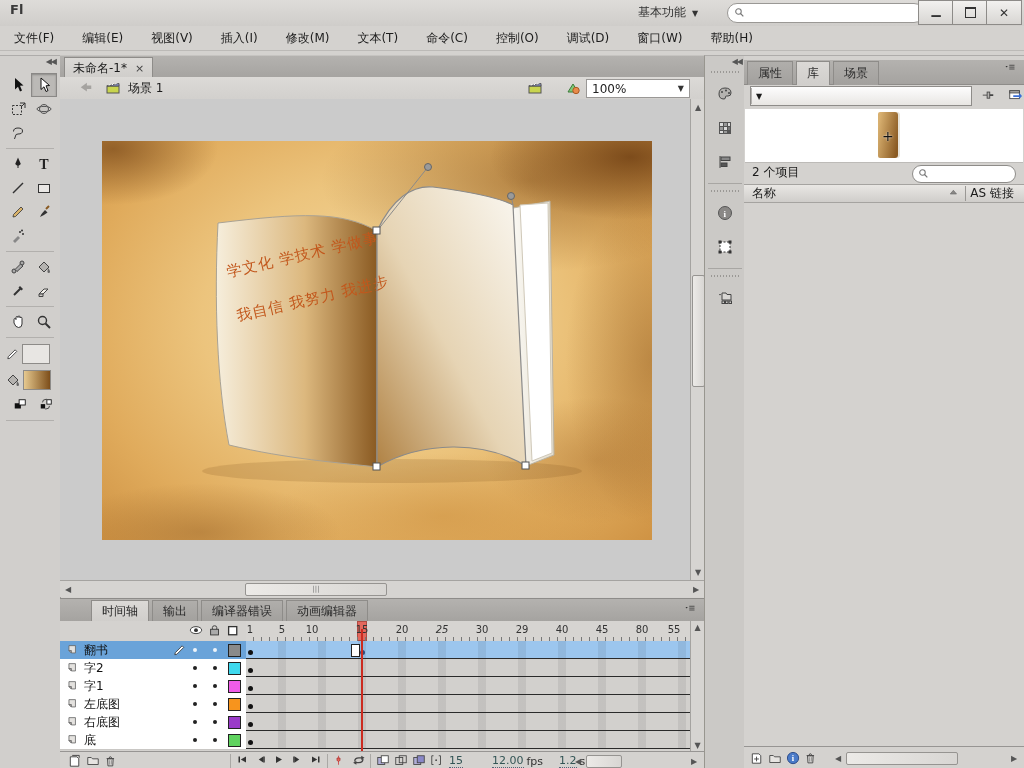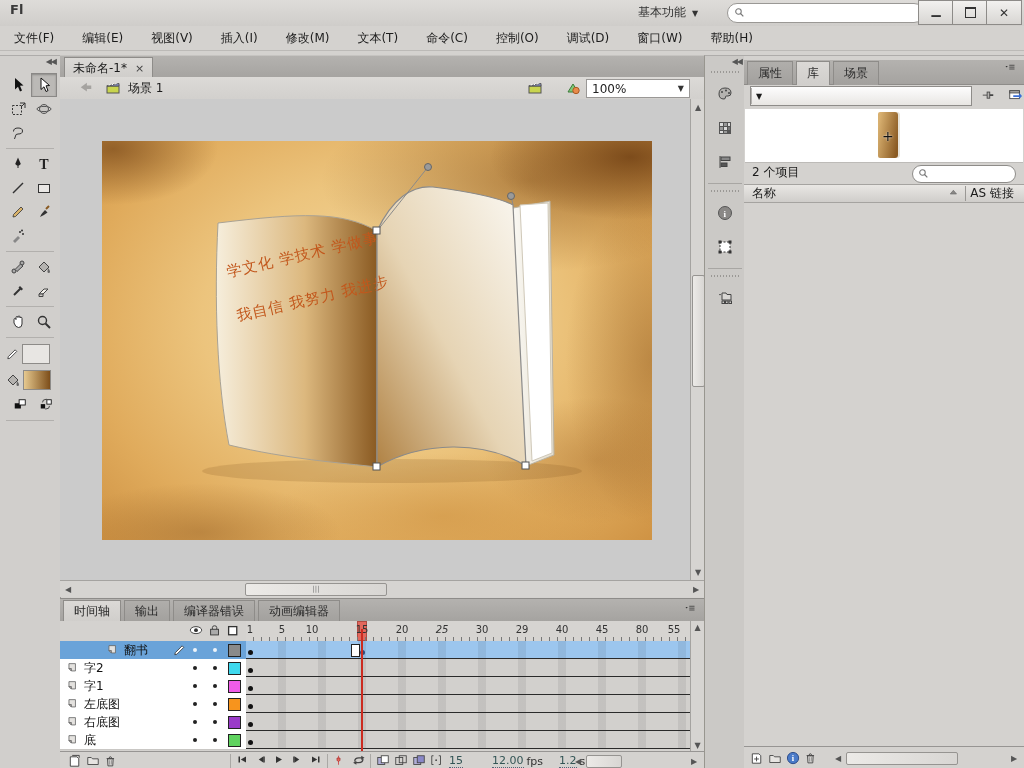--- a/index.html
+++ b/index.html
@@ -44,21 +44,21 @@
       radial-gradient(ellipse 240px 90px at 62% 94%, rgba(205,145,64,.55), rgba(205,145,64,0) 70%),
       radial-gradient(ellipse 160px 90px at 90% 80%, rgba(160,105,45,.4), rgba(160,105,45,0) 70%),
       radial-gradient(ellipse at 50% 45%, #f4d99f 0%, #ecc47d 45%, #e0ab5c 75%, #cf9344 100%);
   }
   .sbar-v{background:#d6d4d1;border-left:1px solid #a5a3a0;}
   .sbar-h{background:#d6d4d1;border-top:1px solid #a5a3a0;}
   .sthumb{background:linear-gradient(90deg,#eceae7,#d8d6d3);border:1px solid #969491;border-radius:2px;}
   .sarrow{color:#555;font-size:8px;display:flex;align-items:center;justify-content:center;}
   
   #timeline{left:0;top:543px;width:644px;height:170px;background:#d4d2cf;border-top:1px solid #8e8c89;}
-  #tl-tabs{left:0;top:0;width:644px;height:22px;background:linear-gradient(#b4b2af,#a5a3a0);border-bottom:1px solid #8e8c89;}
+  #tl-tabs{left:0;top:0;width:644px;height:22px;background:linear-gradient(#b4b2af,#a5a3a0);border-bottom:1px solid #8e8c89;padding-left:28px;}
   .paneltab{position:relative;float:left;height:21px;margin:1px 0 0 3px;display:flex;align-items:center;padding:0 10px;color:#2a2a2a;background:linear-gradient(#b0aeab,#a2a09d);border:1px solid #8e8c89;border-bottom:0;}
   .paneltab.active{background:linear-gradient(#dbd9d6,#d0cecb);}
   .pmenu{position:absolute;right:6px;top:5px;}
   #tl-header{left:0;top:22px;width:644px;height:20px;background:#d4d2cf;border-bottom:1px solid #8e8c89;}
   #tl-ruler{left:186px;top:22px;width:444px;height:20px;background:#d6d4d1;border-bottom:1px solid #8e8c89;overflow:hidden;}
   .rulernum{position:absolute;top:3px;width:18px;text-align:center;font-size:10px;color:#333;}
   #ruler-ticks{position:absolute;left:0;bottom:0;width:100%;height:4px;background:repeating-linear-gradient(90deg,transparent 0 7px,#777 7px 8px);}
   #ruler-marker{position:absolute;left:111px;top:0;width:10px;height:20px;background:#e2675c;border:1px solid #b04a42;box-sizing:border-box;}
   .lrow-name{position:absolute;left:0;width:186px;height:18px;background:#fff;border-bottom:1px solid #c9c7c4;display:flex;align-items:center;}
   .lrow-name.sel{background:#6fa;background:#6aa3d9;}
@@ -462,21 +462,21 @@
             <span class="rulernum" style="left: 227px;">30</span>
             <span class="rulernum" style="left: 267px;">29</span>
             <span class="rulernum" style="left: 307px;">40</span>
             <span class="rulernum" style="left: 347px;">45</span>
             <span class="rulernum" style="left: 387px;">80</span>
             <span class="rulernum" style="left: 419px;">55</span>
           </div>
         <div id="ruler-ticks"></div>
       </div>
       <div id="tl-layers">
-          <div class="lrow-name sel" style="top: 42px; padding-left: 40px;">
+          <div class="lrow-name sel" style="top: 42px;">
             <span style="margin-left:6px;">
               <svg width="14" height="13" viewBox="0 0 16 16">
                 <path d="M3 2 L11 2 L11 11 L6 11 L3 8 Z" fill="#e4e2df" stroke="#666"></path>
                 <path d="M3 8 L6 8 L6 11 Z" fill="#b5b3b0" stroke="#666"></path>
               </svg>
             </span>
             <span class="lname">翻书</span>
             <span style="position:absolute;left:112px;top:2px;">
               <svg width="15" height="15" viewBox="0 0 16 16">
                 <path d="M3 12.5 L5.2 12 L12.5 4.7 L10.8 3 L3.5 10.3 Z" fill="#fff" stroke="#333" stroke-width=".9"></path>

